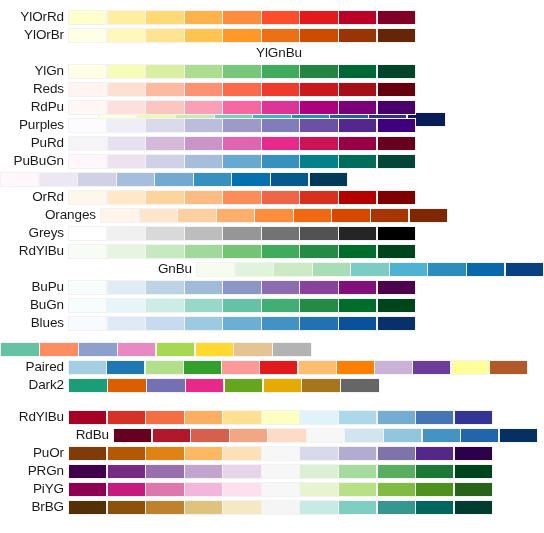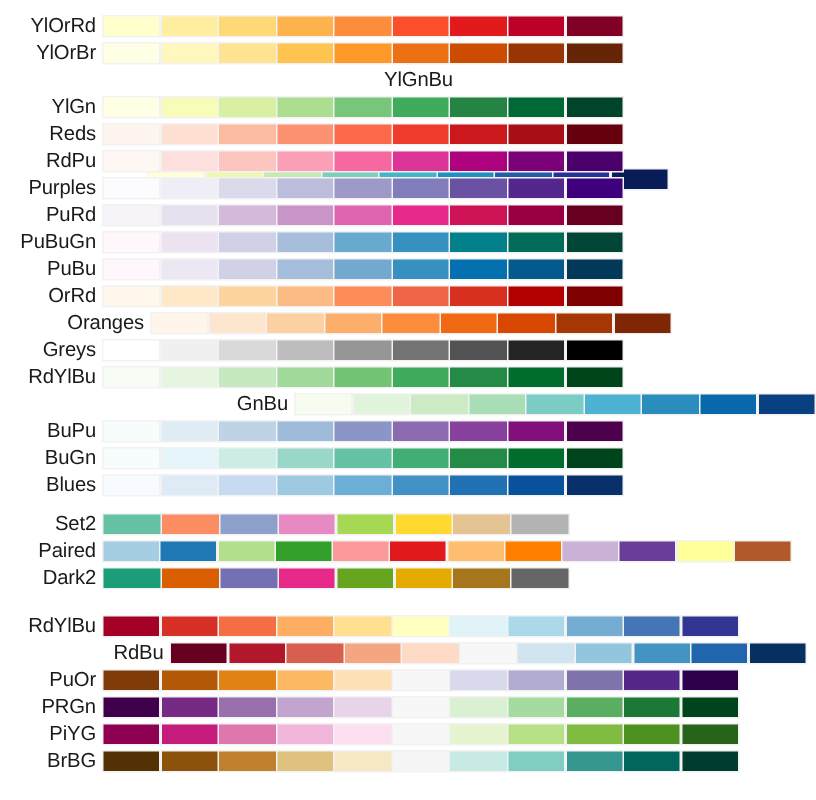--- a/index.html
+++ b/index.html
@@ -193,21 +193,20 @@
           <div class="swatch" title="PuBuGn 3: #d0d1e6" style="background: rgb(208, 209, 230);"></div>
           <div class="swatch" title="PuBuGn 4: #a6bddb" style="background: rgb(166, 189, 219);"></div>
           <div class="swatch" title="PuBuGn 5: #67a9cf" style="background: rgb(103, 169, 207);"></div>
           <div class="swatch" title="PuBuGn 6: #3690c0" style="background: rgb(54, 144, 192);"></div>
           <div class="swatch" title="PuBuGn 7: #02818a" style="background: rgb(2, 129, 138);"></div>
           <div class="swatch" title="PuBuGn 8: #016c59" style="background: rgb(1, 108, 89);"></div>
           <div class="swatch" title="PuBuGn 9: #014636" style="background: rgb(1, 70, 54);"></div>
         </div>
       </div>
       <div class="cmap-row" style="top: 162px;">
-        <div class="cmap-label">PuBu</div>
         <div class="cmap-strip" style="width: 348px; background: rgb(242, 242, 242);">
           <div class="swatch" title="PuBu 1: #fff7fb" style="background: rgb(255, 247, 251);"></div>
           <div class="swatch" title="PuBu 2: #ece7f2" style="background: rgb(236, 231, 242);"></div>
           <div class="swatch" title="PuBu 3: #d0d1e6" style="background: rgb(208, 209, 230);"></div>
           <div class="swatch" title="PuBu 4: #a6bddb" style="background: rgb(166, 189, 219);"></div>
           <div class="swatch" title="PuBu 5: #74a9cf" style="background: rgb(116, 169, 207);"></div>
           <div class="swatch" title="PuBu 6: #3690c0" style="background: rgb(54, 144, 192);"></div>
           <div class="swatch" title="PuBu 7: #0570b0" style="background: rgb(5, 112, 176);"></div>
           <div class="swatch" title="PuBu 8: #045a8d" style="background: rgb(4, 90, 141);"></div>
           <div class="swatch" title="PuBu 9: #023858" style="background: rgb(2, 56, 88);"></div>
@@ -321,21 +320,20 @@
           <div class="swatch" title="Blues 5: #6baed6" style="background: rgb(107, 174, 214);"></div>
           <div class="swatch" title="Blues 6: #4292c6" style="background: rgb(66, 146, 198);"></div>
           <div class="swatch" title="Blues 7: #2171b5" style="background: rgb(33, 113, 181);"></div>
           <div class="swatch" title="Blues 8: #08519c" style="background: rgb(8, 81, 156);"></div>
           <div class="swatch" title="Blues 9: #08306b" style="background: rgb(8, 48, 107);"></div>
         </div>
       </div>
     </div>
     <div class="group" style="top: 340px;">
       <div class="cmap-row" style="top: 0px;">
-        <div class="cmap-label">Set2</div>
         <div class="cmap-strip" style="width: 312px; background: rgb(242, 242, 242);">
           <div class="swatch" title="Set2 1: #66c2a5" style="background: rgb(102, 194, 165);"></div>
           <div class="swatch" title="Set2 2: #fc8d62" style="background: rgb(252, 141, 98);"></div>
           <div class="swatch" title="Set2 3: #8da0cb" style="background: rgb(141, 160, 203);"></div>
           <div class="swatch" title="Set2 4: #e78ac3" style="background: rgb(231, 138, 195);"></div>
           <div class="swatch" title="Set2 5: #a6d854" style="background: rgb(166, 216, 84);"></div>
           <div class="swatch" title="Set2 6: #ffd92f" style="background: rgb(255, 217, 47);"></div>
           <div class="swatch" title="Set2 7: #e5c494" style="background: rgb(229, 196, 148);"></div>
           <div class="swatch" title="Set2 8: #b3b3b3" style="background: rgb(179, 179, 179);"></div>
         </div>

